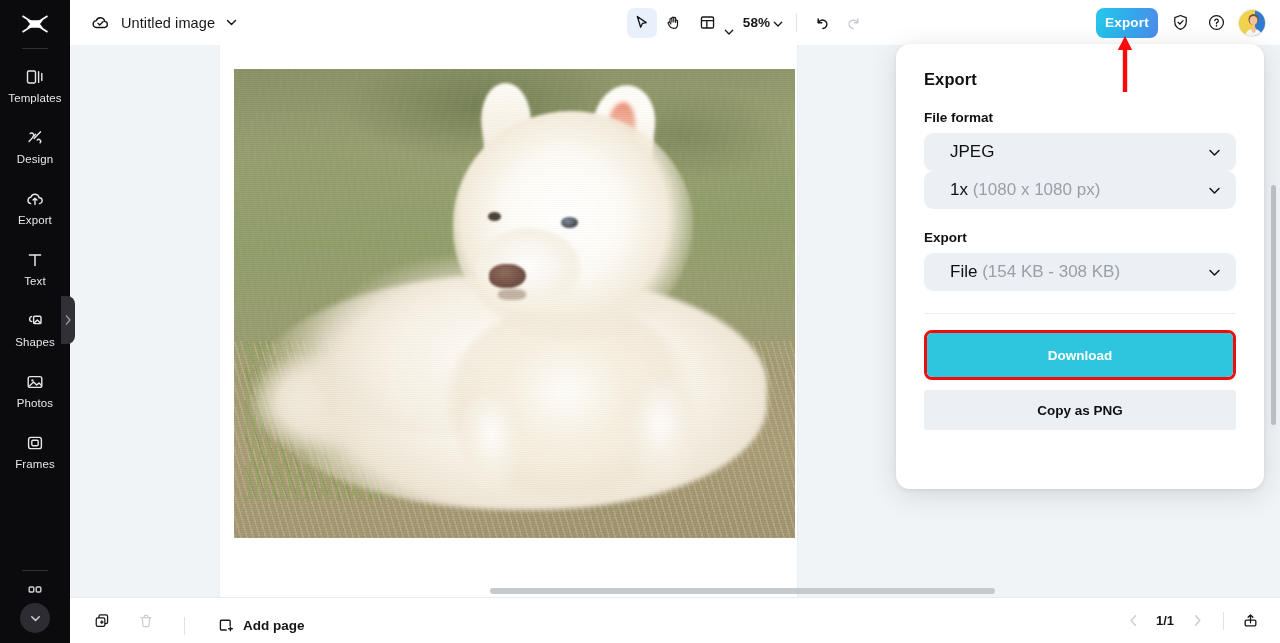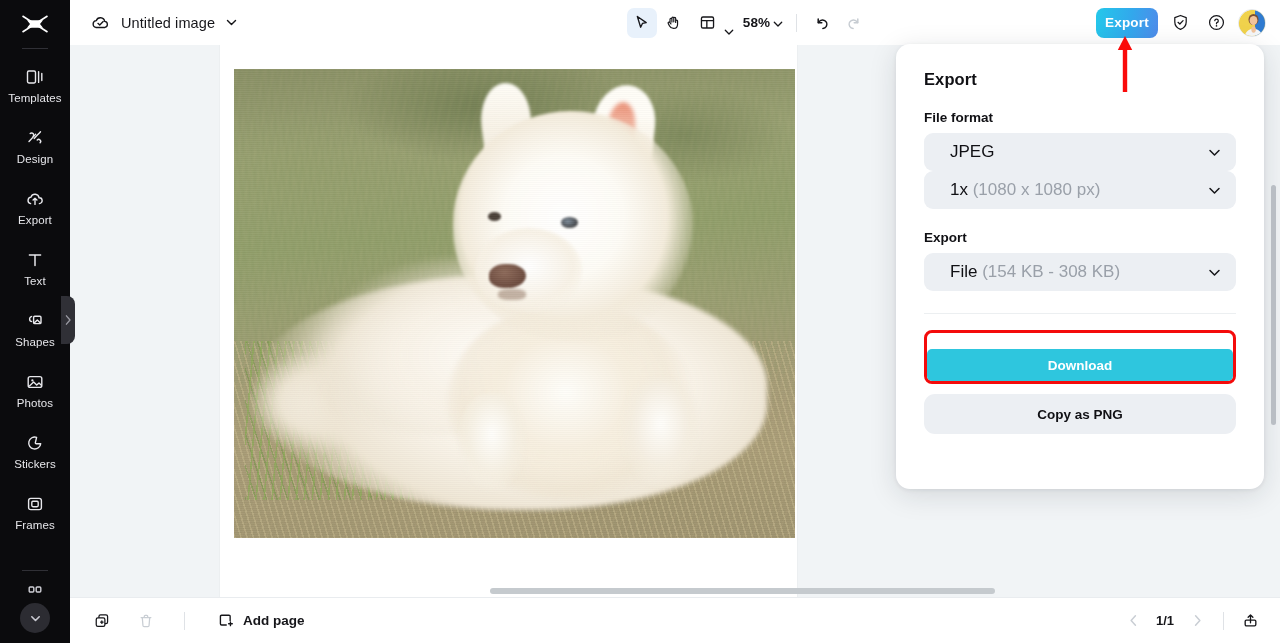--- a/index.html
+++ b/index.html
@@ -235,21 +235,21 @@
     background: #c5cace; border-radius: 3px; cursor: pointer;
   }
 
   
   .bottombar {
     height: 46px; flex: 0 0 46px; background: #ffffff;
     border-top: 1px solid #e9ecef;
     display: flex; align-items: center; justify-content: space-between;
     padding: 0 16px 0 18px; position: relative; z-index: 20;
   }
-  .bb-left { display: flex; align-items: center; gap: 16px; }
+  .bb-left { display: flex; align-items: flex-end; gap: 16px; }
   .bb-right { display: flex; align-items: center; gap: 4px; }
   .add-page { display: flex; align-items: center; gap: 8px; cursor: pointer; padding-left: 8px; }
   .add-page-label { font-size: 13.5px; font-weight: 700; color: #16161a; }
   .page-count { font-size: 13px; font-weight: 700; color: #16161a; min-width: 28px; text-align: center; }
 
   
   .export-panel {
     position: absolute; right: 16px; top: 44px; width: 368px; height: 445px;
     background: #ffffff; border-radius: 14px;
     box-shadow: 0 6px 28px rgba(22,30,40,.13), 0 1px 4px rgba(22,30,40,.08);
@@ -263,27 +263,27 @@
     padding: 0 14px 0 14px; cursor: pointer;
   }
   .ep-select .txt { font-size: 17px; color: #101014; margin-left: 12px; }
   .ep-select .txt .muted { color: #9aa0a9; }
   .ep-hr { height: 1px; background: #eceff1; margin: 22px 0 16px 0; }
   .dl-wrap {
     border: 3px solid #f40b0b; border-radius: 8px; padding: 0;
     margin-bottom: 10px;
   }
   .dl-btn {
-    width: 100%; height: 32px; border: none; border-radius: 5px;
+    width: 100%; height: 44px; border: none; border-radius: 5px;
     background: #2ec6de; color: #ffffff; font-size: 13.5px; font-weight: 700;
     cursor: pointer; font-family: "Liberation Sans", sans-serif;
-    display: flex; align-items: center; justify-content: center; margin-top: 16px;
+    display: flex; align-items: center; justify-content: center;
   }
   .copy-btn {
-    width: 100%; height: 40px; border: none; border-radius: 11px;
+    width: 100%; height: 40px; border: none; border-radius: 3px;
     background: #eceff3; color: #101014; font-size: 13.5px; font-weight: 700;
     cursor: pointer; font-family: "Liberation Sans", sans-serif;
   }
   .vscroll {
     position: absolute; right: 4px; top: 185px; width: 5px; height: 240px;
     background: #b9bec4; border-radius: 3px; z-index: 26; cursor: pointer;
   }
 
   
   .red-arrow { position: absolute; left: 1117px; top: 36px; z-index: 40; pointer-events: none; }
@@ -357,26 +357,20 @@
 
       <div class="sb-item">
         <svg class="ic" viewBox="0 0 20 20">
           <rect x="3.2" y="4.6" width="13.6" height="10.8" rx="2" fill="none" stroke="#e8e8ec" stroke-width="1.4"></rect>
           <circle cx="7.4" cy="8.4" r="1.15" fill="#e8e8ec"></circle>
           <path d="M4.2 14.2 8.6 10l3.1 3.1 2.3-2.1 2.6 2.4" fill="none" stroke="#e8e8ec" stroke-width="1.4" stroke-linejoin="round"></path>
         </svg>
         <span class="lb">Photos</span>
       </div>
 
-      <div class="sb-item">
-        <svg class="ic" viewBox="0 0 20 20">
-          <path d="M11.6 4.3a6 6 0 1 0 4.1 6.3l-4.5.1a.9.9 0 0 1-.9-.9z" fill="none" stroke="#e8e8ec" stroke-width="1.4" stroke-linejoin="round"></path>
-        </svg>
-        <span class="lb">Stickers</span>
-      </div>
 
       <div class="sb-item">
         <svg class="ic" viewBox="0 0 20 20">
           <rect x="3.6" y="4.4" width="12.8" height="11.2" rx="2.2" fill="none" stroke="#e8e8ec" stroke-width="1.4"></rect>
           <rect x="6.8" y="7.3" width="6.4" height="5.4" rx="1.1" fill="none" stroke="#e8e8ec" stroke-width="1.4"></rect>
         </svg>
         <span class="lb">Frames</span>
       </div>
 
     </div>

